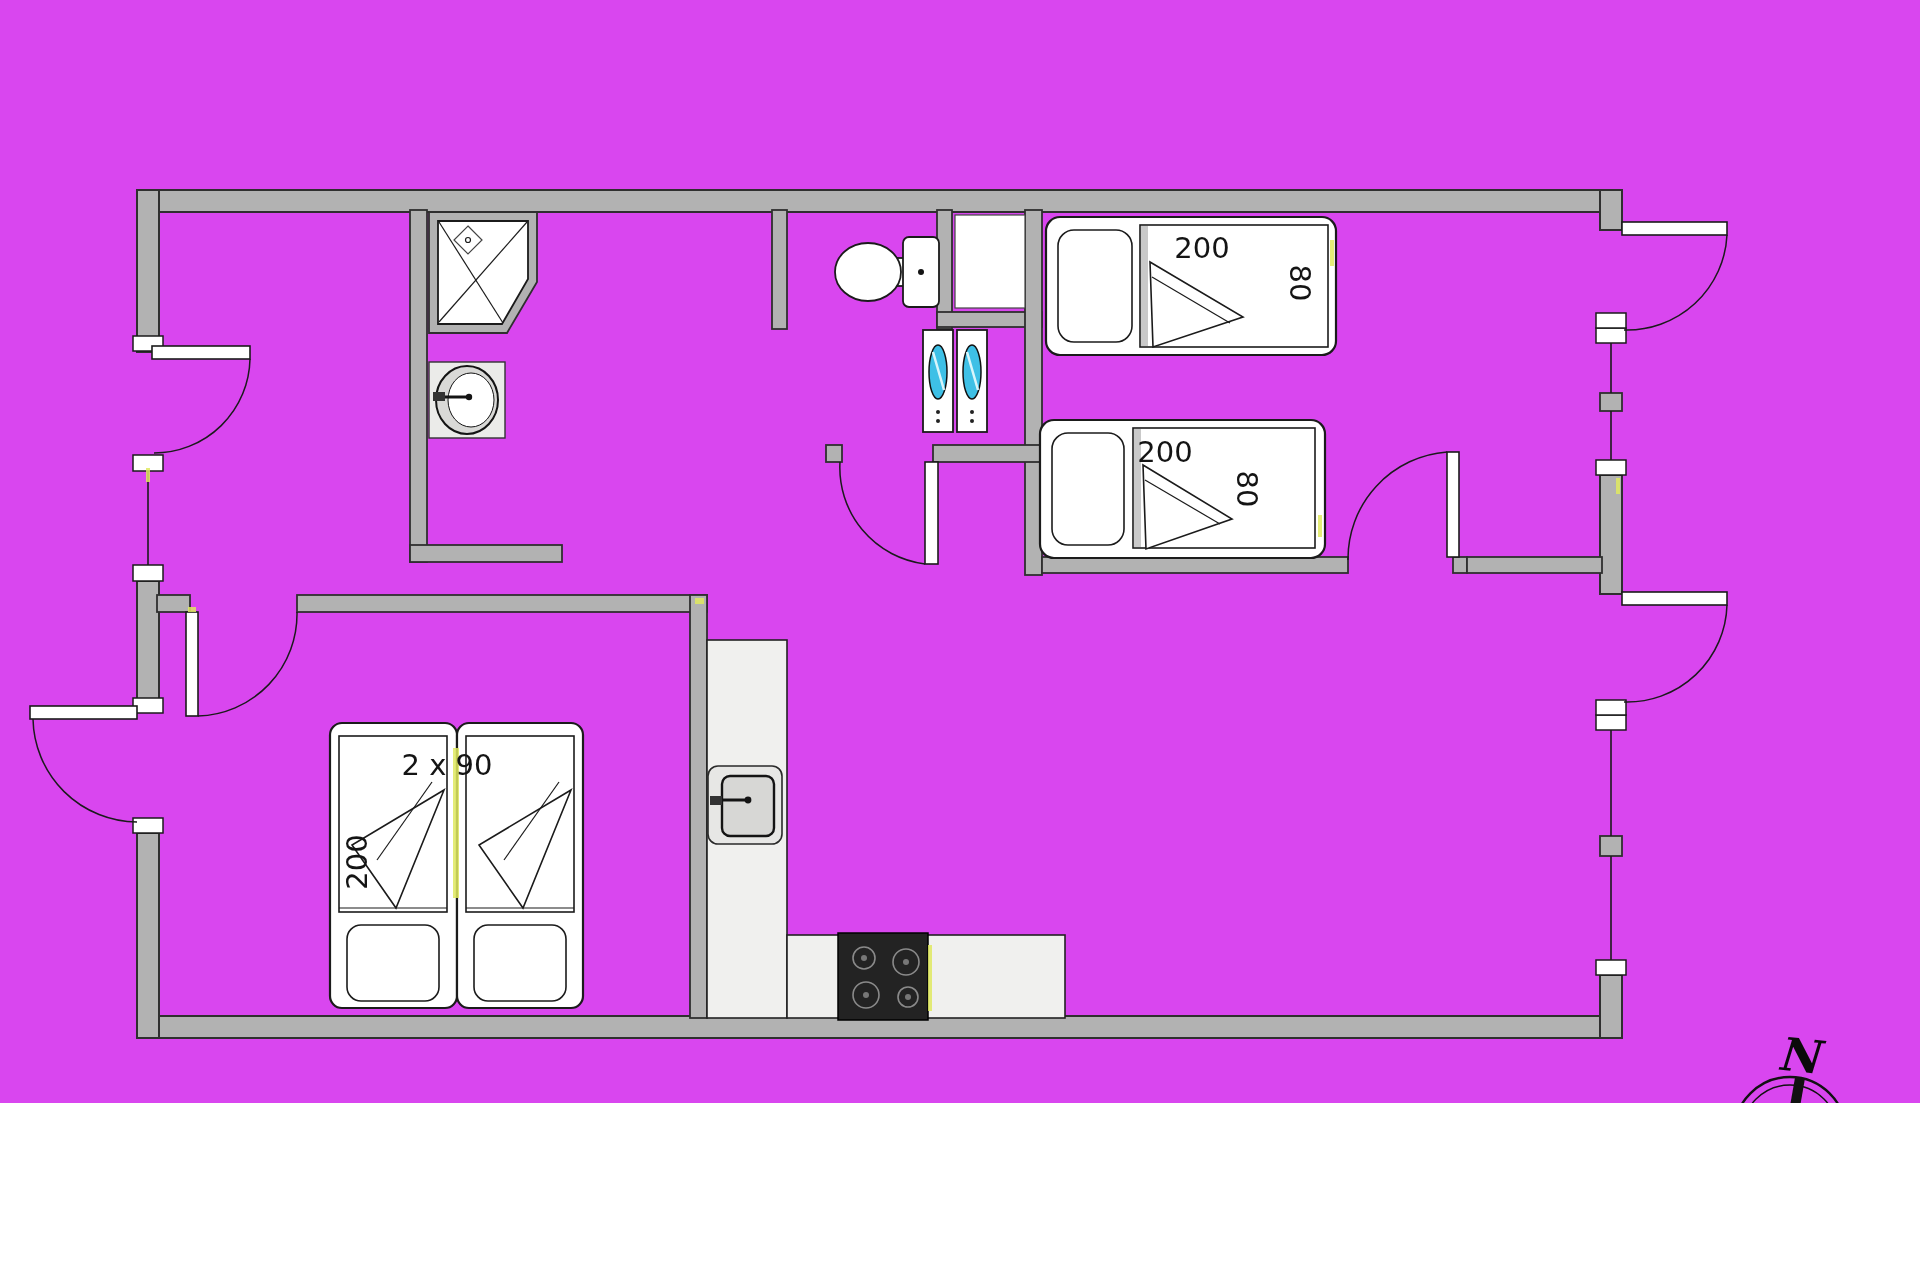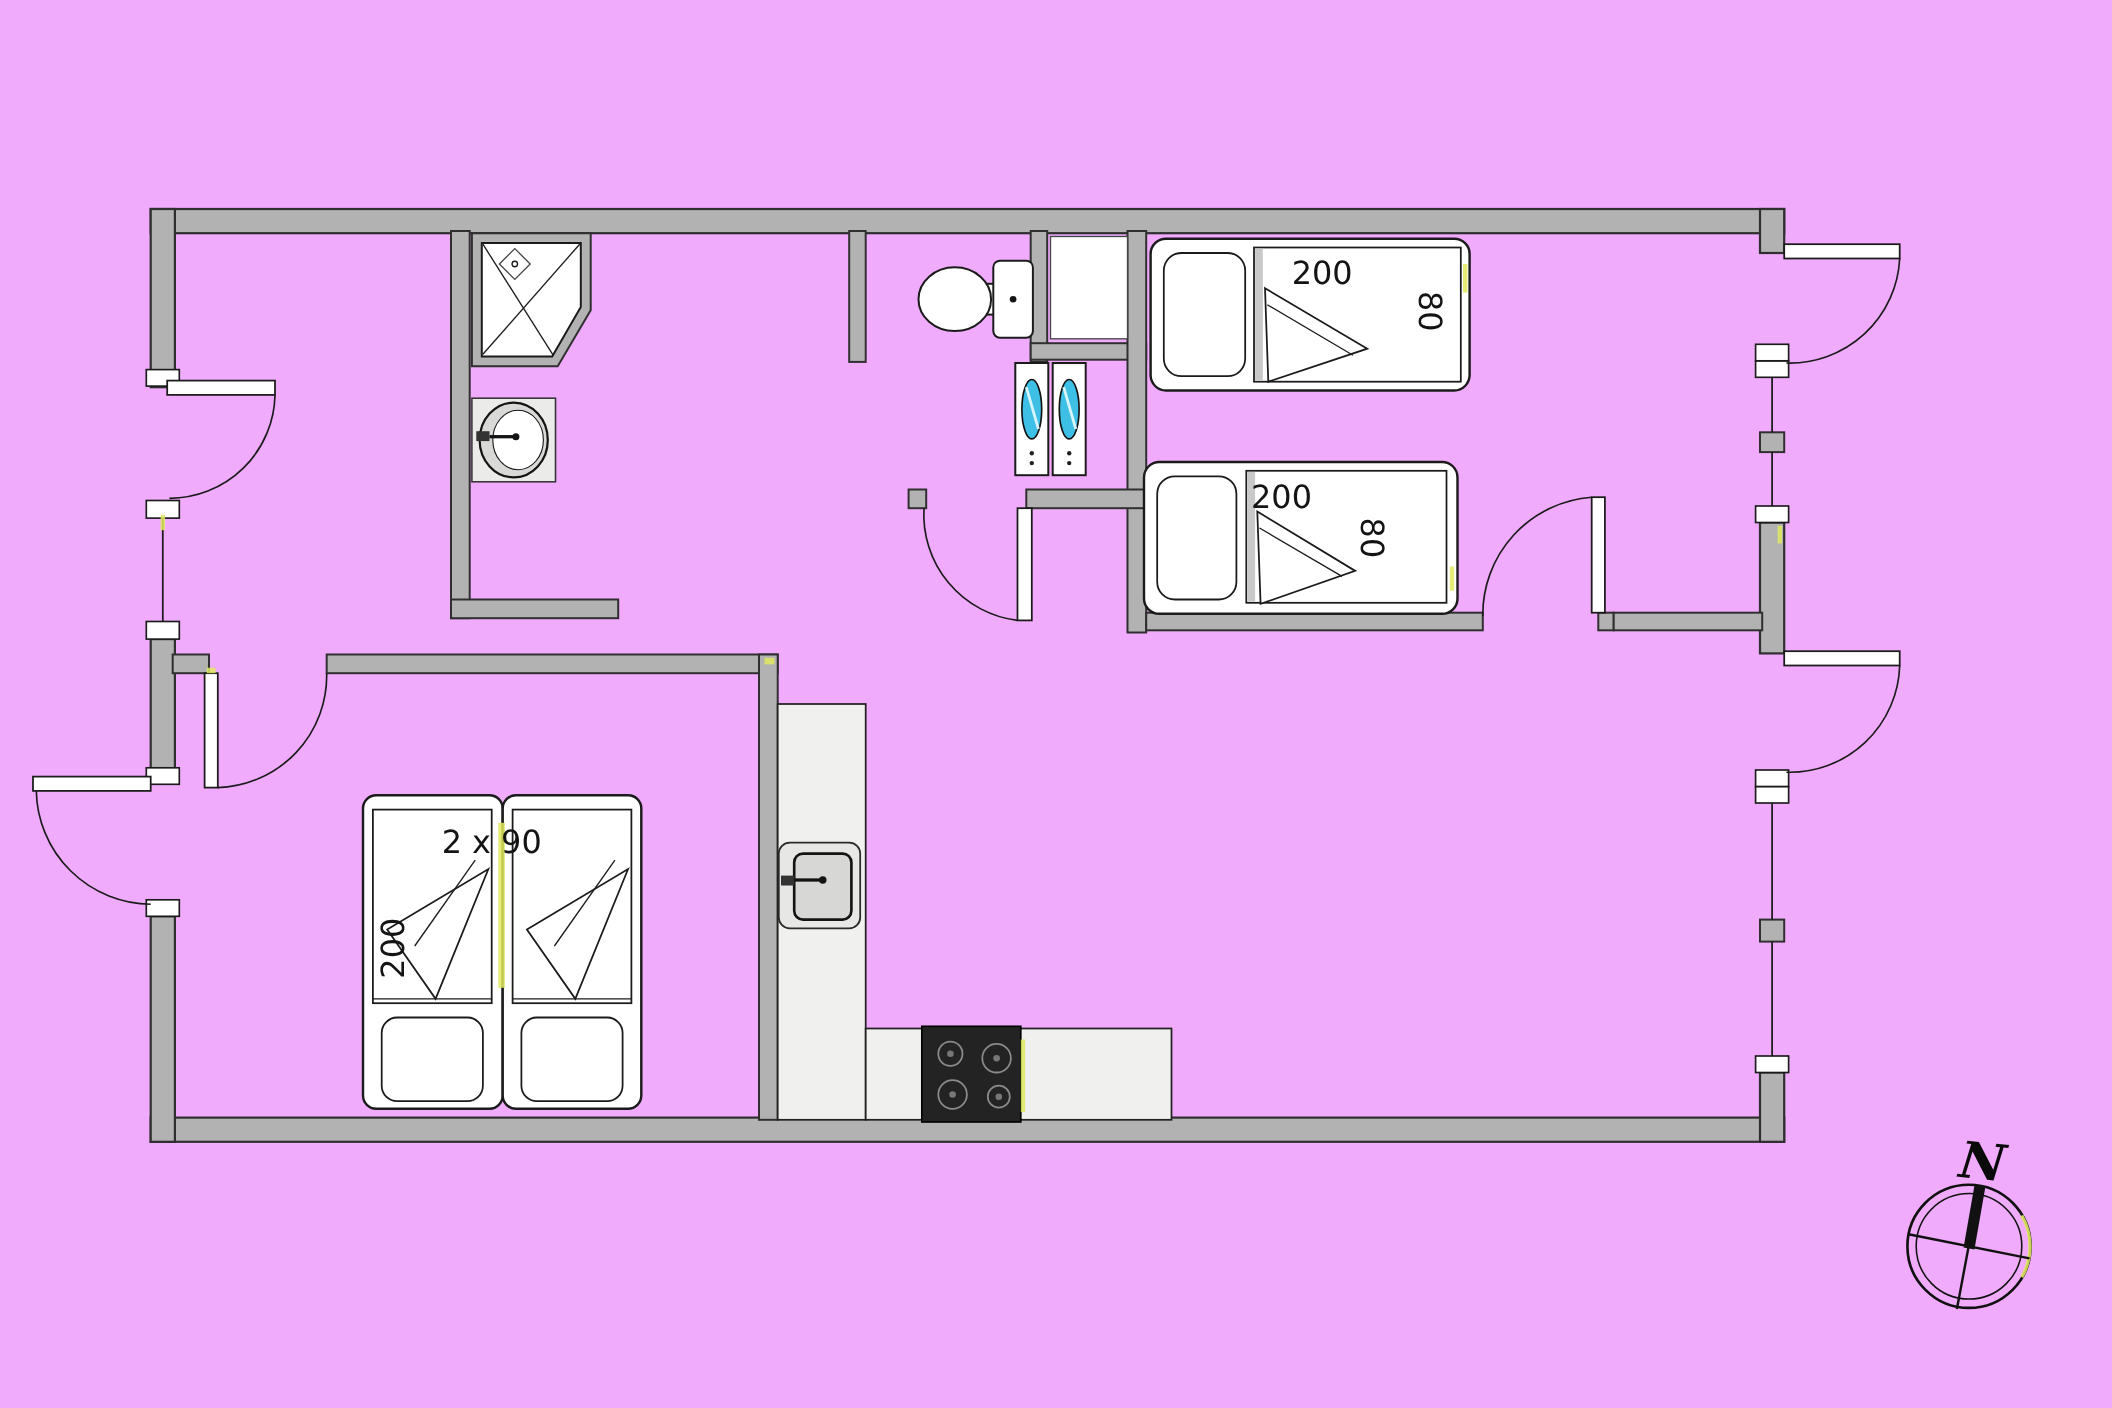--- a/index.html
+++ b/index.html
@@ -1,16 +1,16 @@
 <!DOCTYPE html>
 <html style="--wall: #b2b2b2; --wall-outline: #2f2f2f; --line: #1b1b1b; --counter: #f0f0ee; --stove: #232323; --laundry-door: #3ec0e6; --highlight: #dfe95f;"><head>
 <meta charset="utf-8">
 <style>
   html,body{margin:0;padding:0;background:#fff;}
-  .stage{position:relative;width:1920px;height:1280px;background:#f0abfc;overflow:hidden;
+  .stage{position:relative;width:1920px;height:1103px;background:#d946ef;overflow:hidden;
          font-family:"DejaVu Sans","Liberation Sans",sans-serif;}
   svg{display:block}
   .wall   {fill:var(--wall);stroke:var(--wall-outline);stroke-width:2;}
   .iwall  {fill:var(--wall);stroke:var(--wall-outline);stroke-width:1.8;}
   .cap    {fill:#fff;stroke:var(--line);stroke-width:1.5;}
   .leaf   {fill:#fff;stroke:var(--line);stroke-width:1.6;}
   .arc    {fill:none;stroke:var(--line);stroke-width:1.5;}
   .winline{stroke:var(--line);stroke-width:1.6;}
   .fixw   {fill:#fff;stroke:var(--line);stroke-width:1.8;}
   .fixthin{fill:#fff;stroke:#444;stroke-width:1.2;}

